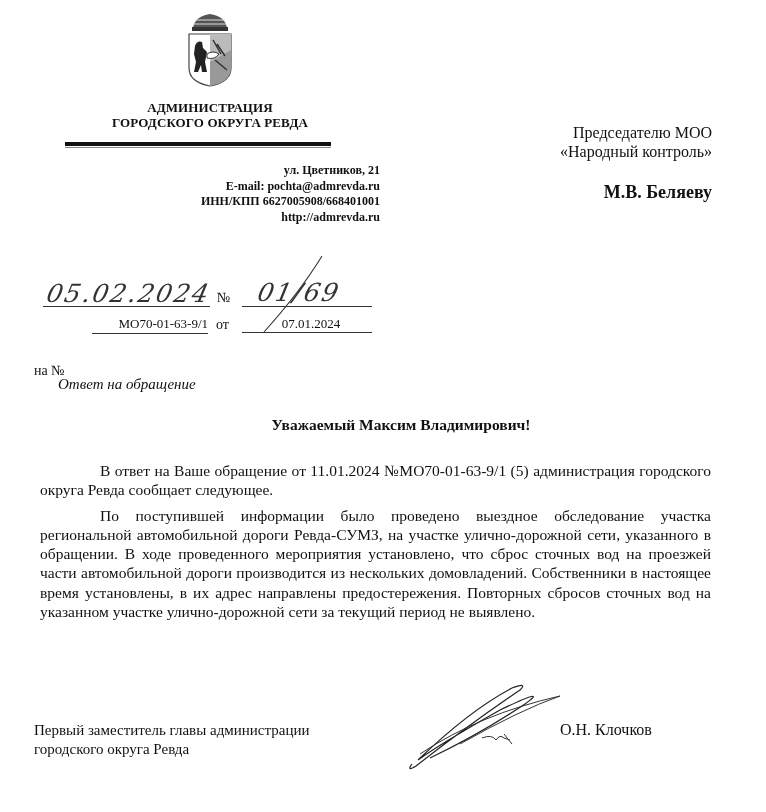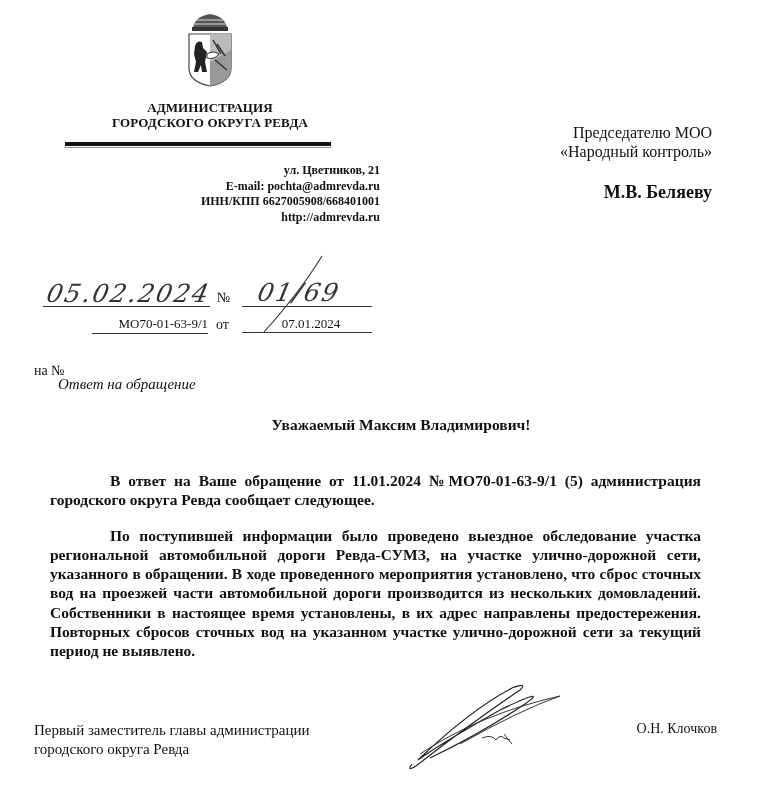--- a/index.html
+++ b/index.html
@@ -37,26 +37,26 @@
       left: 34px; top: 376px; font-style: italic; font-size: 15px; margin-left: 24px;
     }
     .salutation {
       left: 0; top: 416px; width: 766px; text-align: center;
       font-weight: bold; font-size: 15.5px; padding-left: 36px; box-sizing: border-box;
     }
     .body-text {
       left: 34px; top: 455px; width: 683px;
       font-size: 15.5px; line-height: 19.3px; text-align: justify;
     }
-    .body-text p { margin: 16px; text-indent: 60px; font-weight: bold; }
+    .body-text p { margin: 6px; text-indent: 60px; }
     .signer {
       left: 34px; top: 721px; font-size: 15px; line-height: 19px;
     }
     .signer-name {
-      left: 560px; top: 721px; width: 157px; text-align: right; font-size: 14px;
+      left: 560px; top: 721px; width: 157px; text-align: left; font-size: 16px;
     }
     .signature { left: 400px; top: 674px; width: 170px; height: 110px; }
   </style>
 </head>
 <body>
 
 <div class="abs emblem">
   <svg width="54" height="78" viewBox="0 0 54 78">
 
     <path d="M10 18 Q12 6 27 4 Q42 6 44 18 Z" fill="#555"></path>

